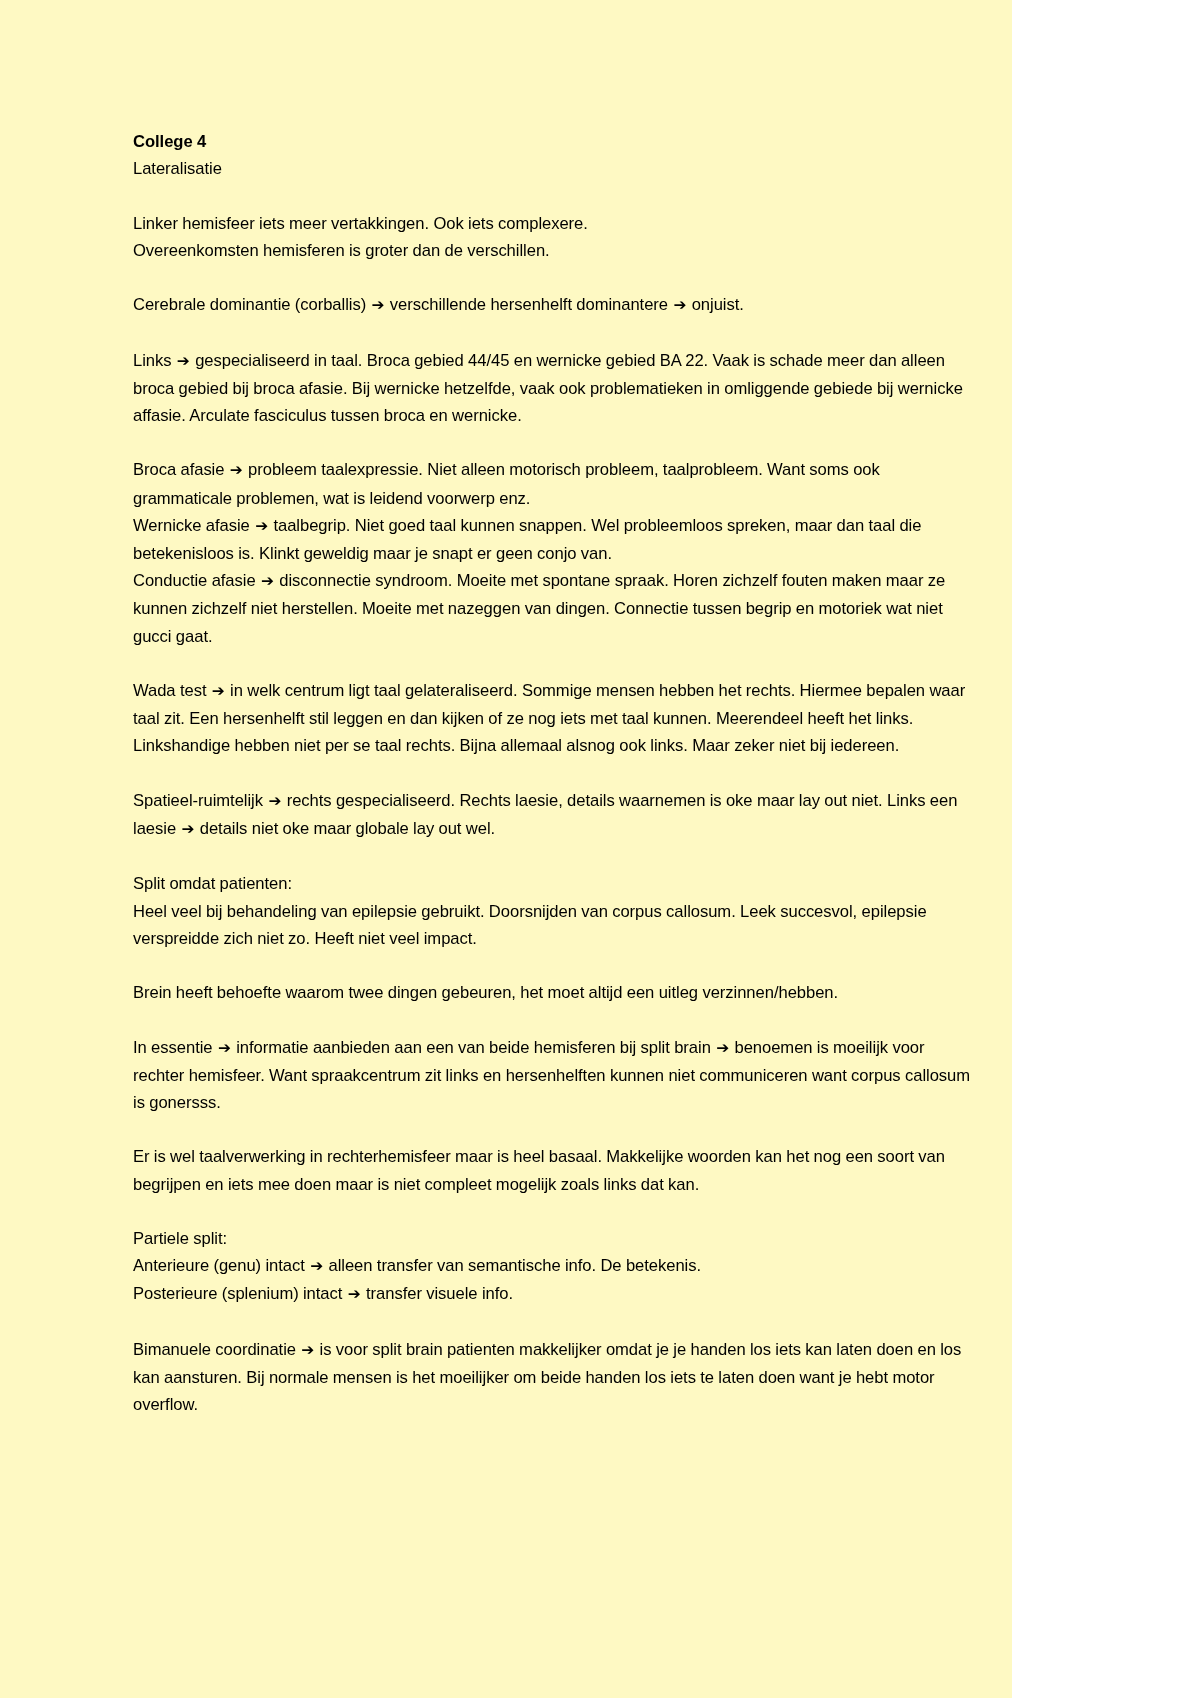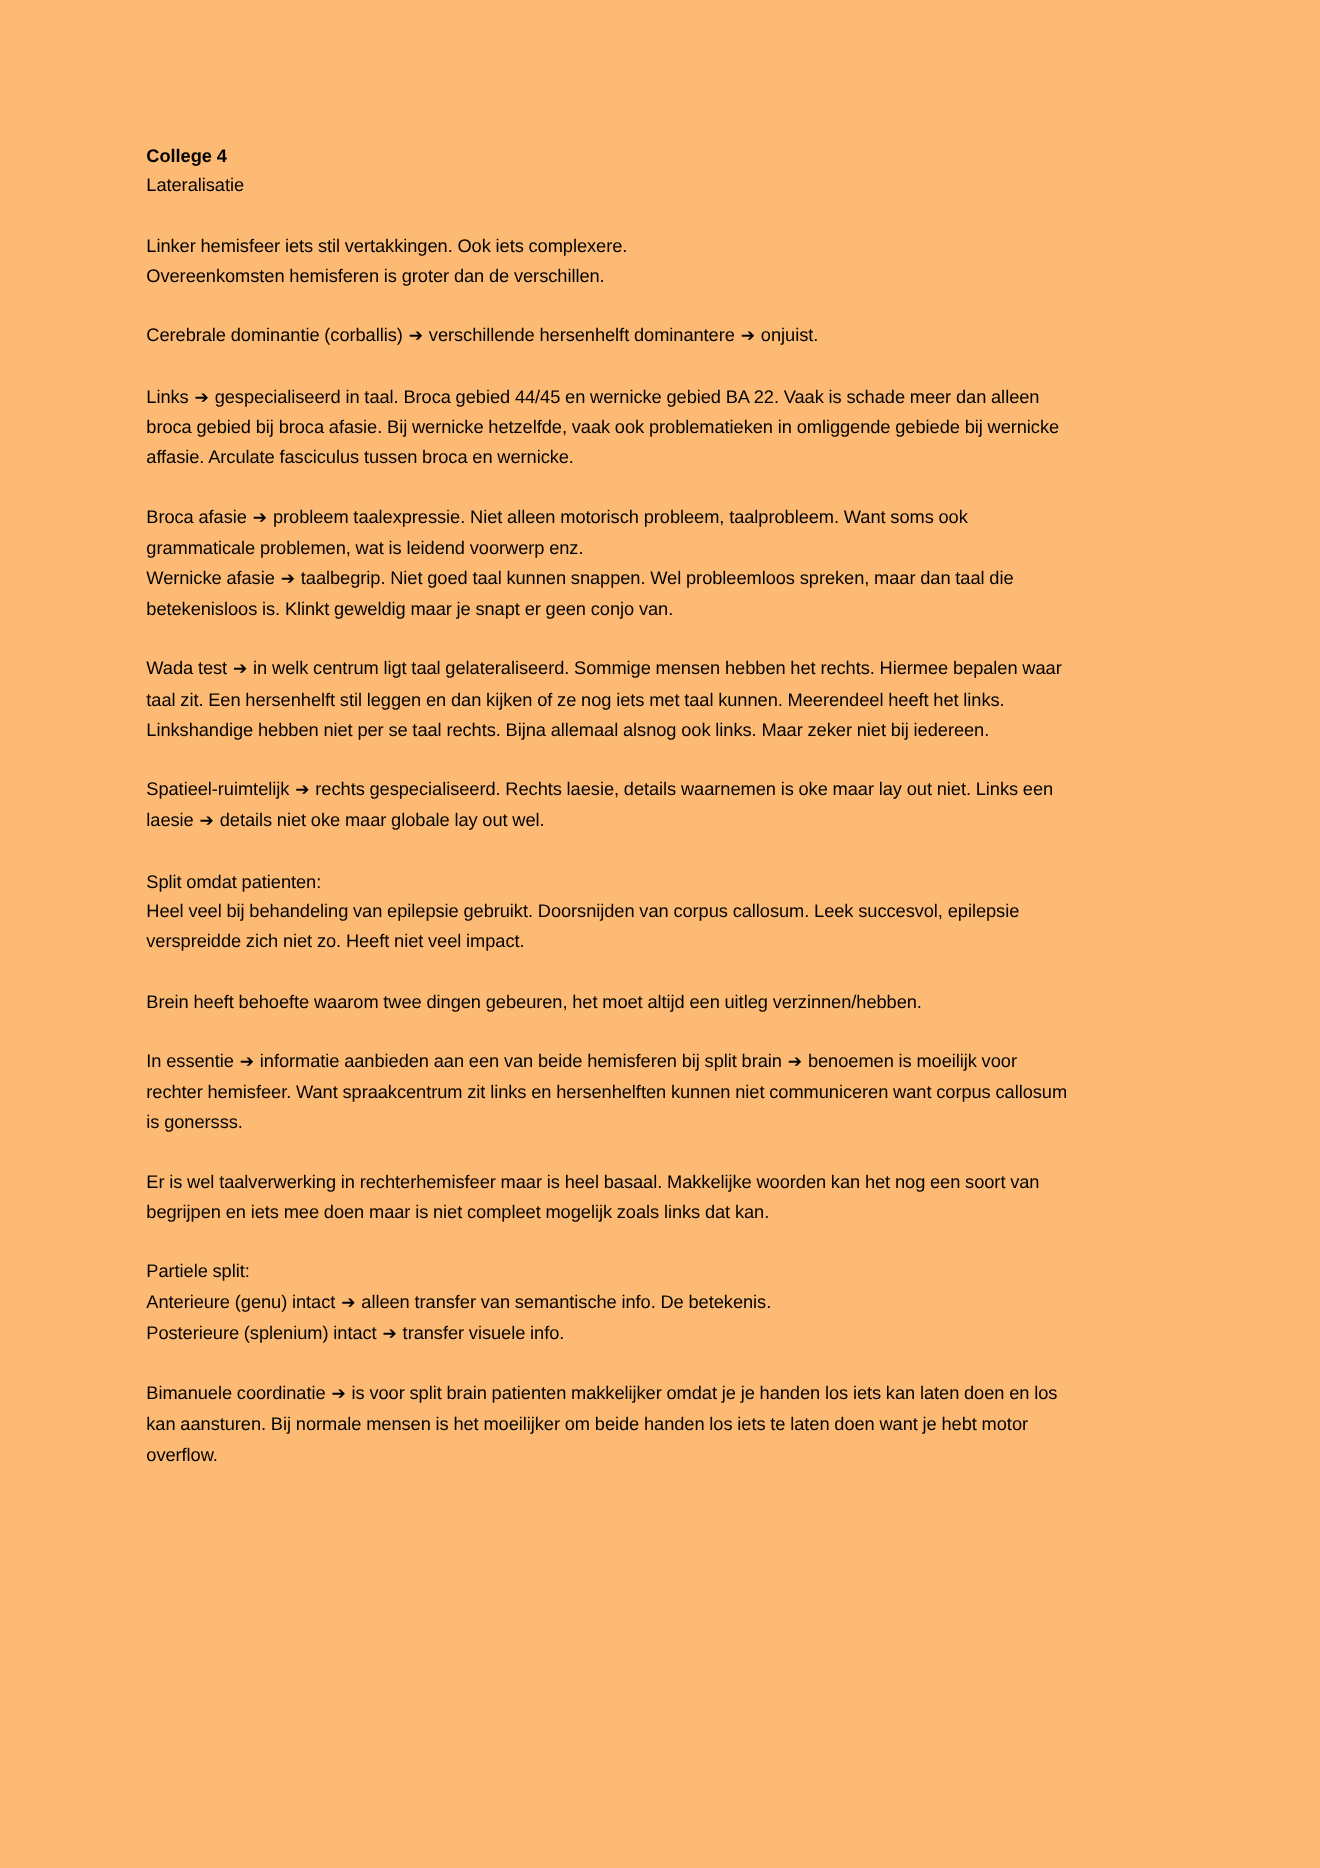--- a/index.html
+++ b/index.html
@@ -9,23 +9,23 @@
   }
   body {
     width: 1200px;
     height: 1698px;
     font-family: "Liberation Sans", sans-serif;
     color: #000000;
     -webkit-font-smoothing: antialiased;
   }
   .page {
     position: relative;
-    width: 1200px;
+    width: 1012px;
     height: 1698px;
-    background: #fdba74;
+    background: #fef9c3;
     box-sizing: border-box;
     padding: 128px 225px 0 133px;
   }
   .doc-body {
     width: 845px;
     font-size: 16.6px;
     line-height: 27.2px;
     letter-spacing: -0.05px;
     text-align: left;
     word-spacing: -0.2px;
@@ -52,32 +52,33 @@
 </head>
 <body>
 
 <div class="page">
   <div class="doc-body" id="doc-body">
       <div class="para">
         <span class="line heading">College 4</span>
         <span class="line">Lateralisatie</span>
       </div>
       <div class="para">
-        <span class="line">Linker hemisfeer iets stil vertakkingen. Ook iets complexere.</span>
+        <span class="line">Linker hemisfeer iets meer vertakkingen. Ook iets complexere.</span>
         <span class="line">Overeenkomsten hemisferen is groter dan de verschillen.</span>
       </div>
       <div class="para">
         <span class="line">Cerebrale dominantie (corballis) <span class="arrow">➔</span> verschillende hersenhelft dominantere <span class="arrow">➔</span> onjuist.</span>
       </div>
       <div class="para">
         <span class="line">Links <span class="arrow">➔</span> gespecialiseerd in taal. Broca gebied 44/45 en wernicke gebied BA 22. Vaak is schade meer dan alleen broca gebied bij broca afasie. Bij wernicke hetzelfde, vaak ook problematieken in omliggende gebiede bij wernicke affasie. Arculate fasciculus tussen broca en wernicke.</span>
       </div>
       <div class="para">
         <span class="line">Broca afasie <span class="arrow">➔</span> probleem taalexpressie. Niet alleen motorisch probleem, taalprobleem. Want soms ook grammaticale problemen, wat is leidend voorwerp enz.</span>
         <span class="line">Wernicke afasie <span class="arrow">➔</span> taalbegrip. Niet goed taal kunnen snappen. Wel probleemloos spreken, maar dan taal die betekenisloos is. Klinkt geweldig maar je snapt er geen conjo van.</span>
+        <span class="line">Conductie afasie <span class="arrow">➔</span> disconnectie syndroom. Moeite met spontane spraak. Horen zichzelf fouten maken maar ze kunnen zichzelf niet herstellen. Moeite met nazeggen van dingen. Connectie tussen begrip en motoriek wat niet gucci gaat.</span>
       </div>
       <div class="para">
         <span class="line">Wada test <span class="arrow">➔</span> in welk centrum ligt taal gelateraliseerd. Sommige mensen hebben het rechts. Hiermee bepalen waar taal zit. Een hersenhelft stil leggen en dan kijken of ze nog iets met taal kunnen. Meerendeel heeft het links. Linkshandige hebben niet per se taal rechts. Bijna allemaal alsnog ook links. Maar zeker niet bij iedereen.</span>
       </div>
       <div class="para">
         <span class="line">Spatieel-ruimtelijk <span class="arrow">➔</span> rechts gespecialiseerd. Rechts laesie, details waarnemen is oke maar lay out niet. Links een laesie <span class="arrow">➔</span> details niet oke maar globale lay out wel.</span>
       </div>
       <div class="para">
         <span class="line">Split omdat patienten:</span>
         <span class="line">Heel veel bij behandeling van epilepsie gebruikt. Doorsnijden van corpus callosum. Leek succesvol, epilepsie verspreidde zich niet zo. Heeft niet veel impact.</span>

